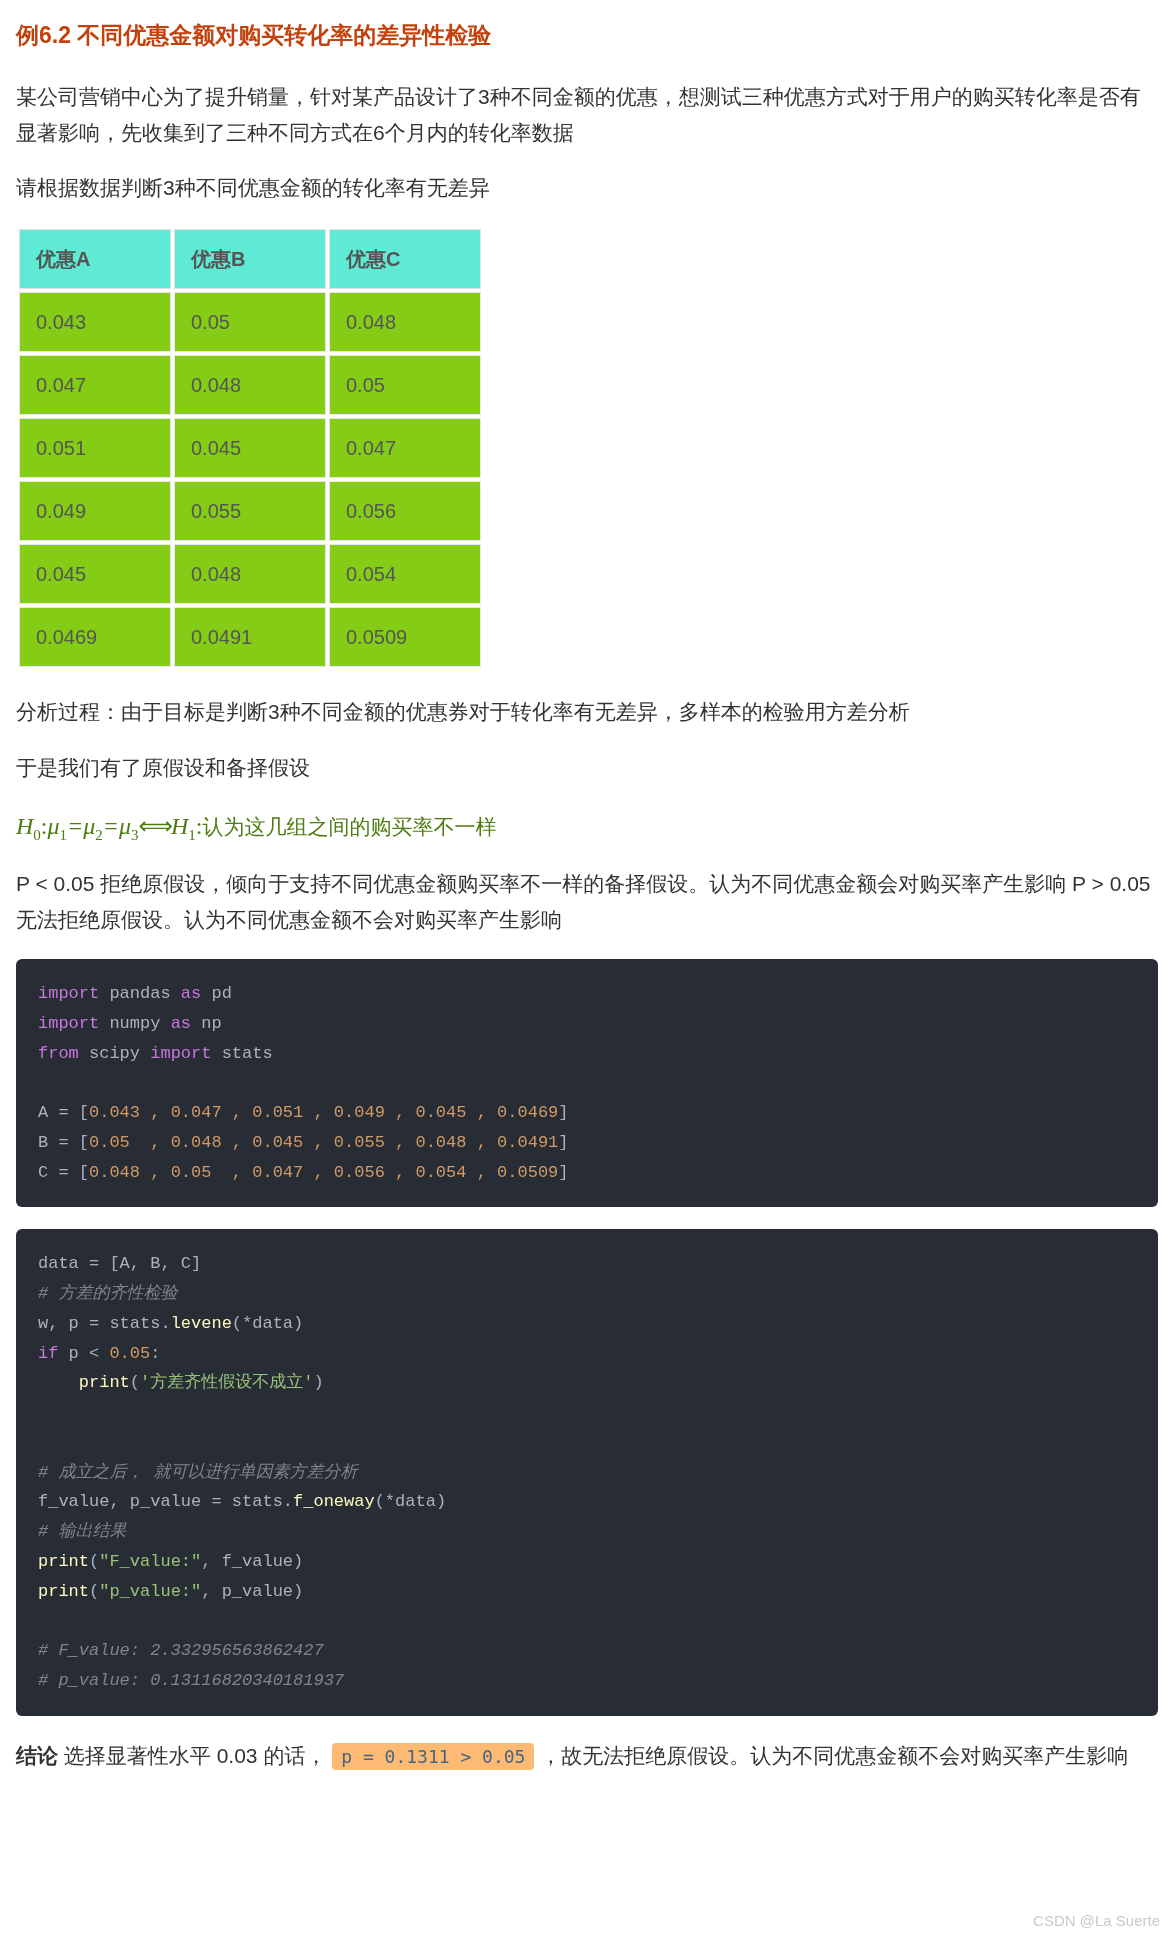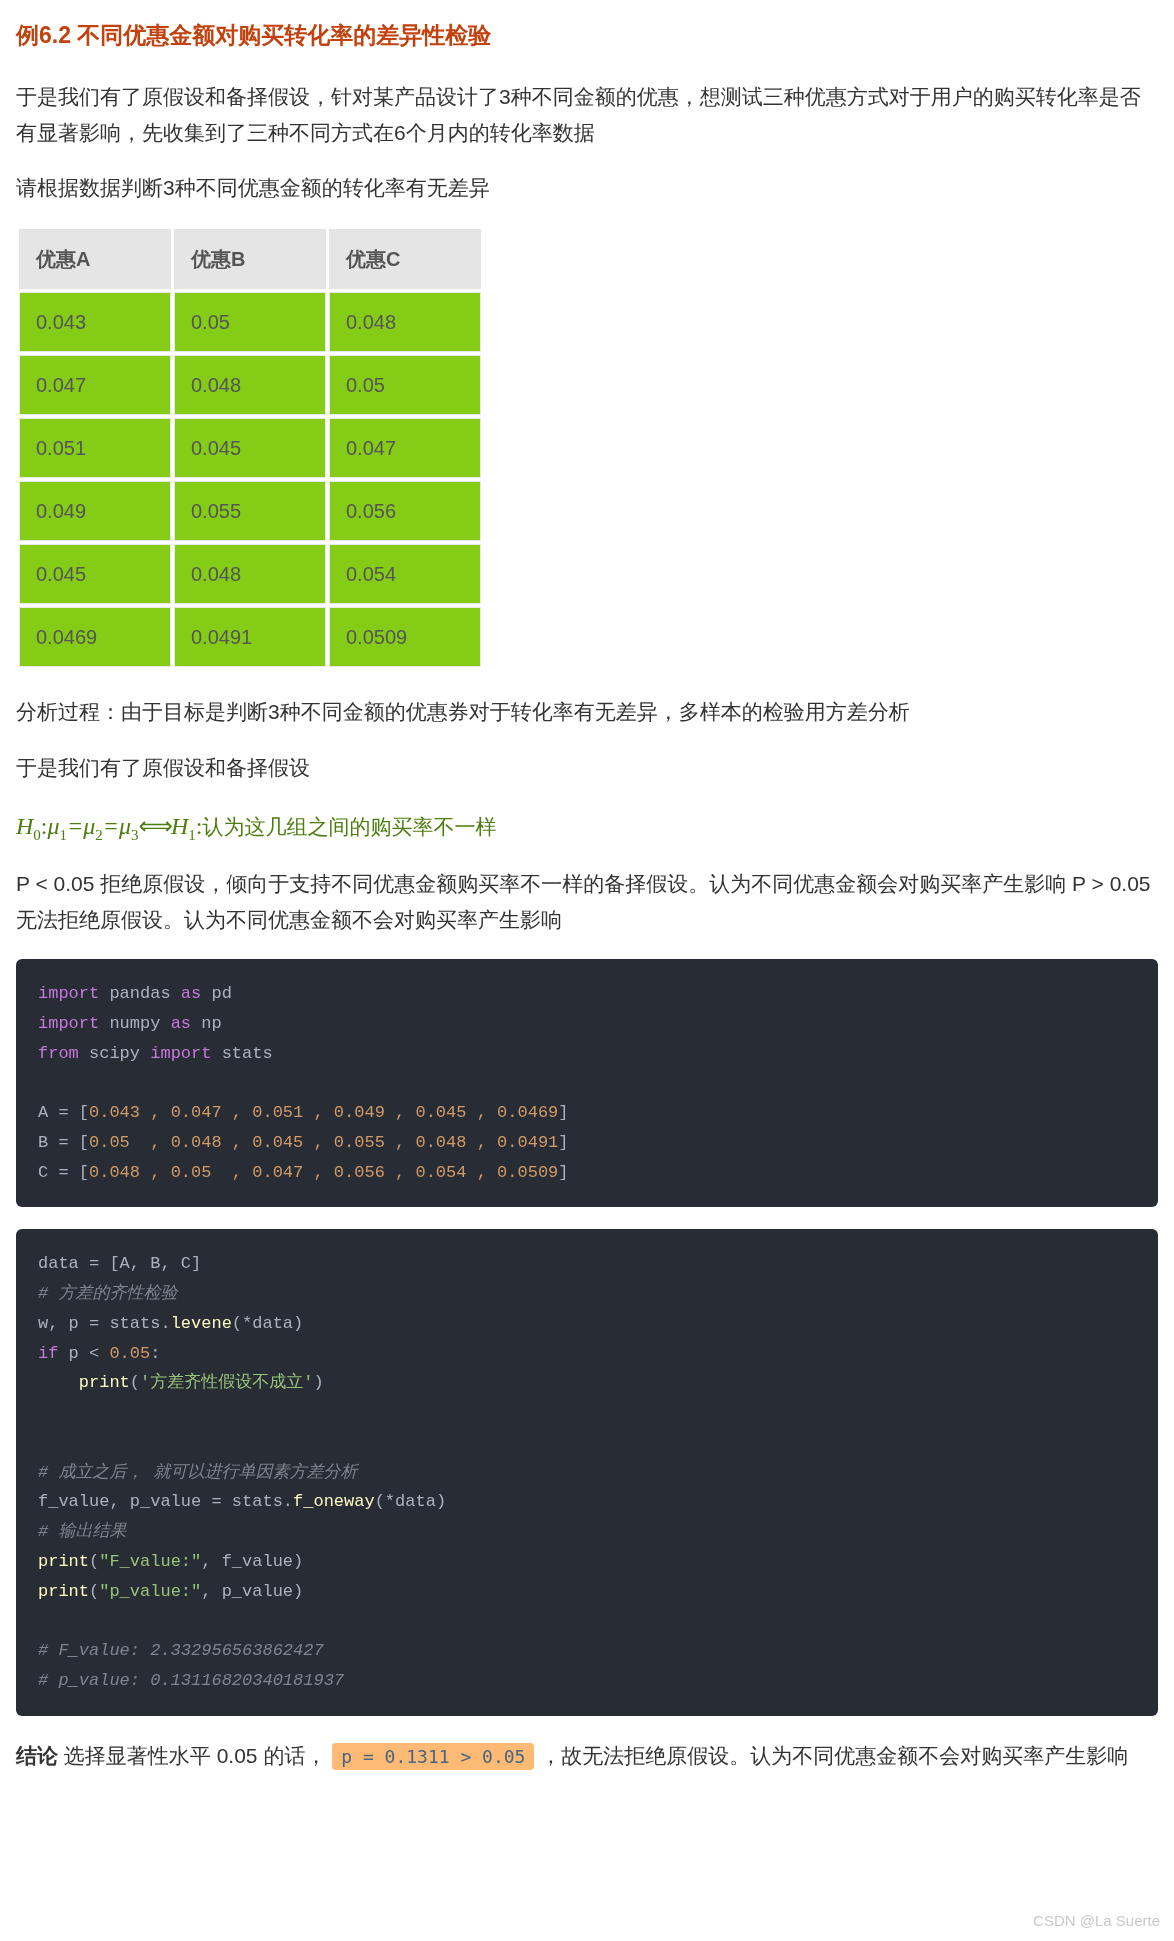--- a/index.html
+++ b/index.html
@@ -21,21 +21,21 @@
   p.body-text {
     margin: 0 0 20px 0;
     color: #333;
   }
   table.data-table {
     border-collapse: separate;
     border-spacing: 3px;
     margin: 12px 0 24px 0;
   }
   table.data-table th {
-    background: #e5e5e5;
+    background: #5eead4;
     color: #555;
     font-weight: 600;
     text-align: left;
     padding: 12px 16px;
     border: 1px solid #e3e3e3;
     width: 118px;
     font-size: 20px;
   }
   table.data-table td {
     background: #84cc16;
@@ -92,21 +92,21 @@
     color: #c9c9c9;
     font-size: 15px;
     font-family: sans-serif;
   }
 </style>
 </head>
 <body>
 
 <h3 class="title">例6.2 不同优惠金额对购买转化率的差异性检验</h3>
 
-<p class="body-text">于是我们有了原假设和备择假设，针对某产品设计了3种不同金额的优惠，想测试三种优惠方式对于用户的购买转化率是否有显著影响，先收集到了三种不同方式在6个月内的转化率数据</p>
+<p class="body-text">某公司营销中心为了提升销量，针对某产品设计了3种不同金额的优惠，想测试三种优惠方式对于用户的购买转化率是否有显著影响，先收集到了三种不同方式在6个月内的转化率数据</p>
 <p class="body-text">请根据数据判断3种不同优惠金额的转化率有无差异</p>
 
 <table class="data-table">
   <thead>
     <tr>
       <th>优惠A</th>
       <th>优惠B</th>
       <th>优惠C</th>
     </tr>
   </thead>
@@ -171,16 +171,16 @@
 <span class="tok-cmt"># 成立之后， 就可以进行单因素方差分析</span>
 <span>f_value, p_value = stats.</span><span class="tok-fn">f_oneway</span><span>(*data)</span>
 <span class="tok-cmt"># 输出结果</span>
 <span class="tok-fn">print</span><span>(</span><span class="tok-str">"F_value:"</span><span>, f_value)</span>
 <span class="tok-fn">print</span><span>(</span><span class="tok-str">"p_value:"</span><span>, p_value)</span>
 
 <span class="tok-cmt"># F_value: 2.332956563862427</span>
 <span class="tok-cmt"># p_value: 0.13116820340181937</span></pre>
 
 <p class="body-text">
-  <strong>结论</strong><span> 选择显著性水平 0.05 的话， </span><code class="inline">p = 0.1311 &gt; 0.05</code><span> ，故无法拒绝原假设。认为不同优惠金额不会对购买率产生影响</span>
+  <strong>结论</strong><span> 选择显著性水平 0.03 的话， </span><code class="inline">p = 0.1311 &gt; 0.05</code><span> ，故无法拒绝原假设。认为不同优惠金额不会对购买率产生影响</span>
 </p>
 
 <div class="watermark">CSDN @La Suerte</div>
 
 </body></html>

